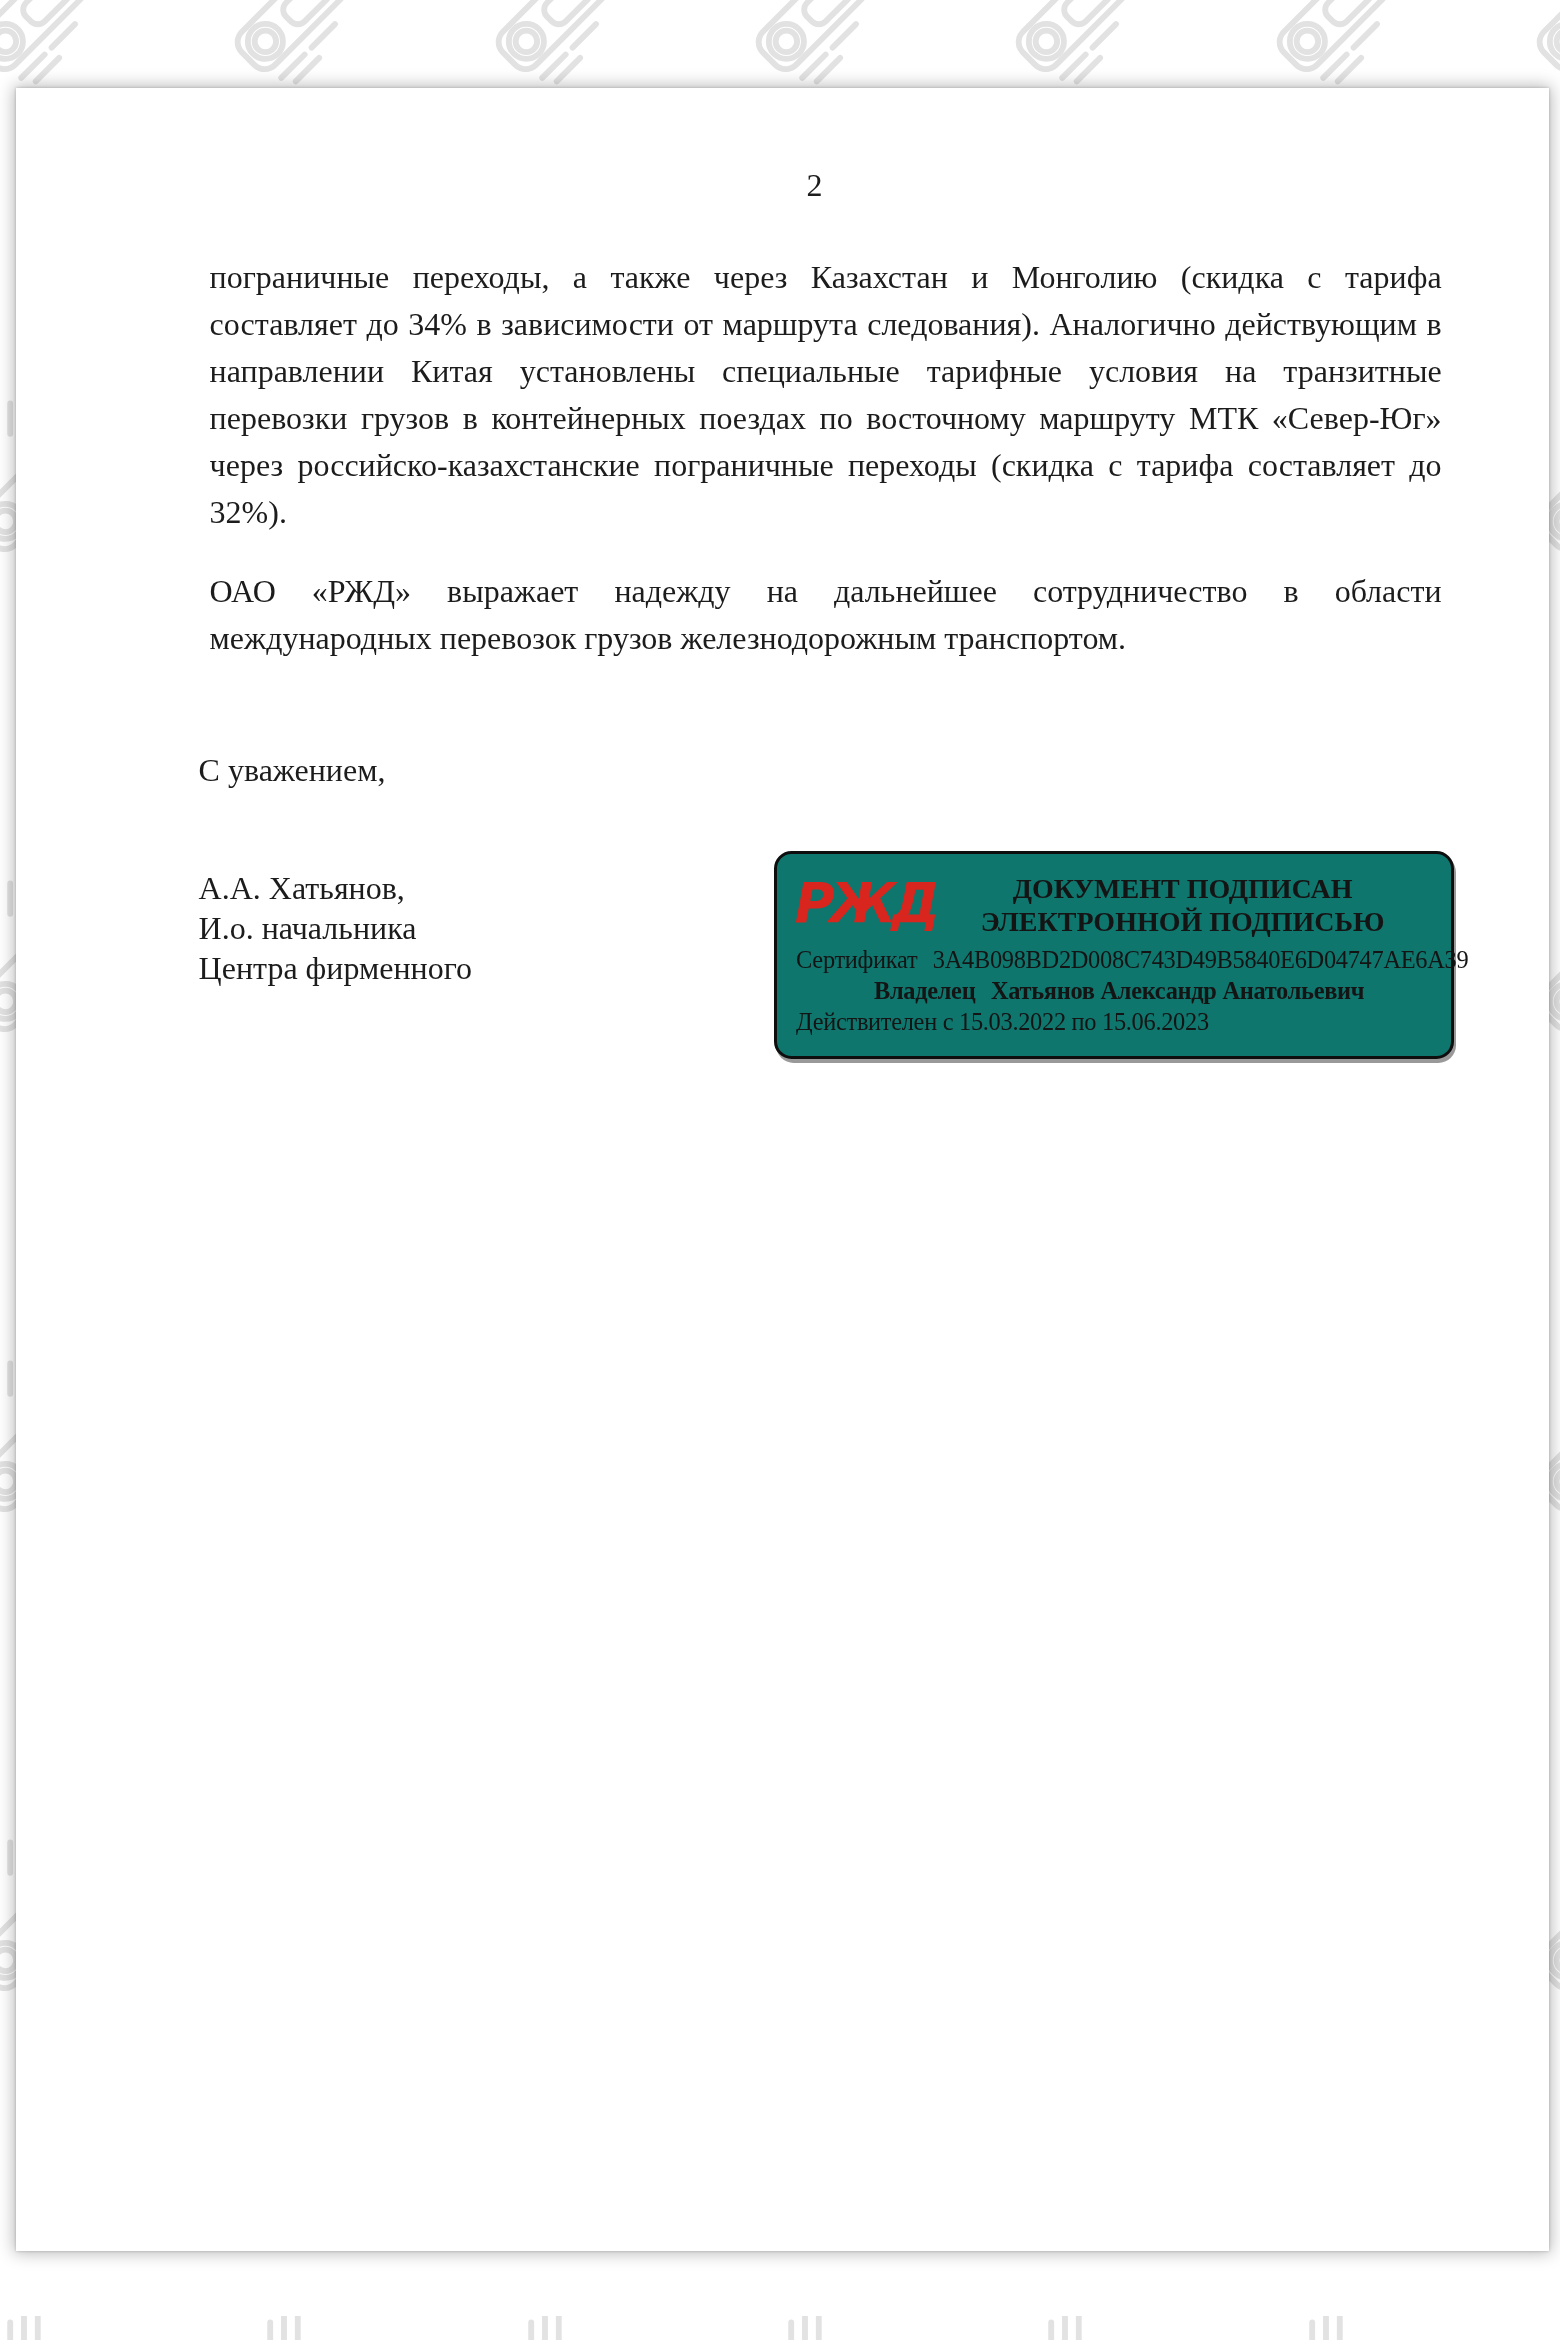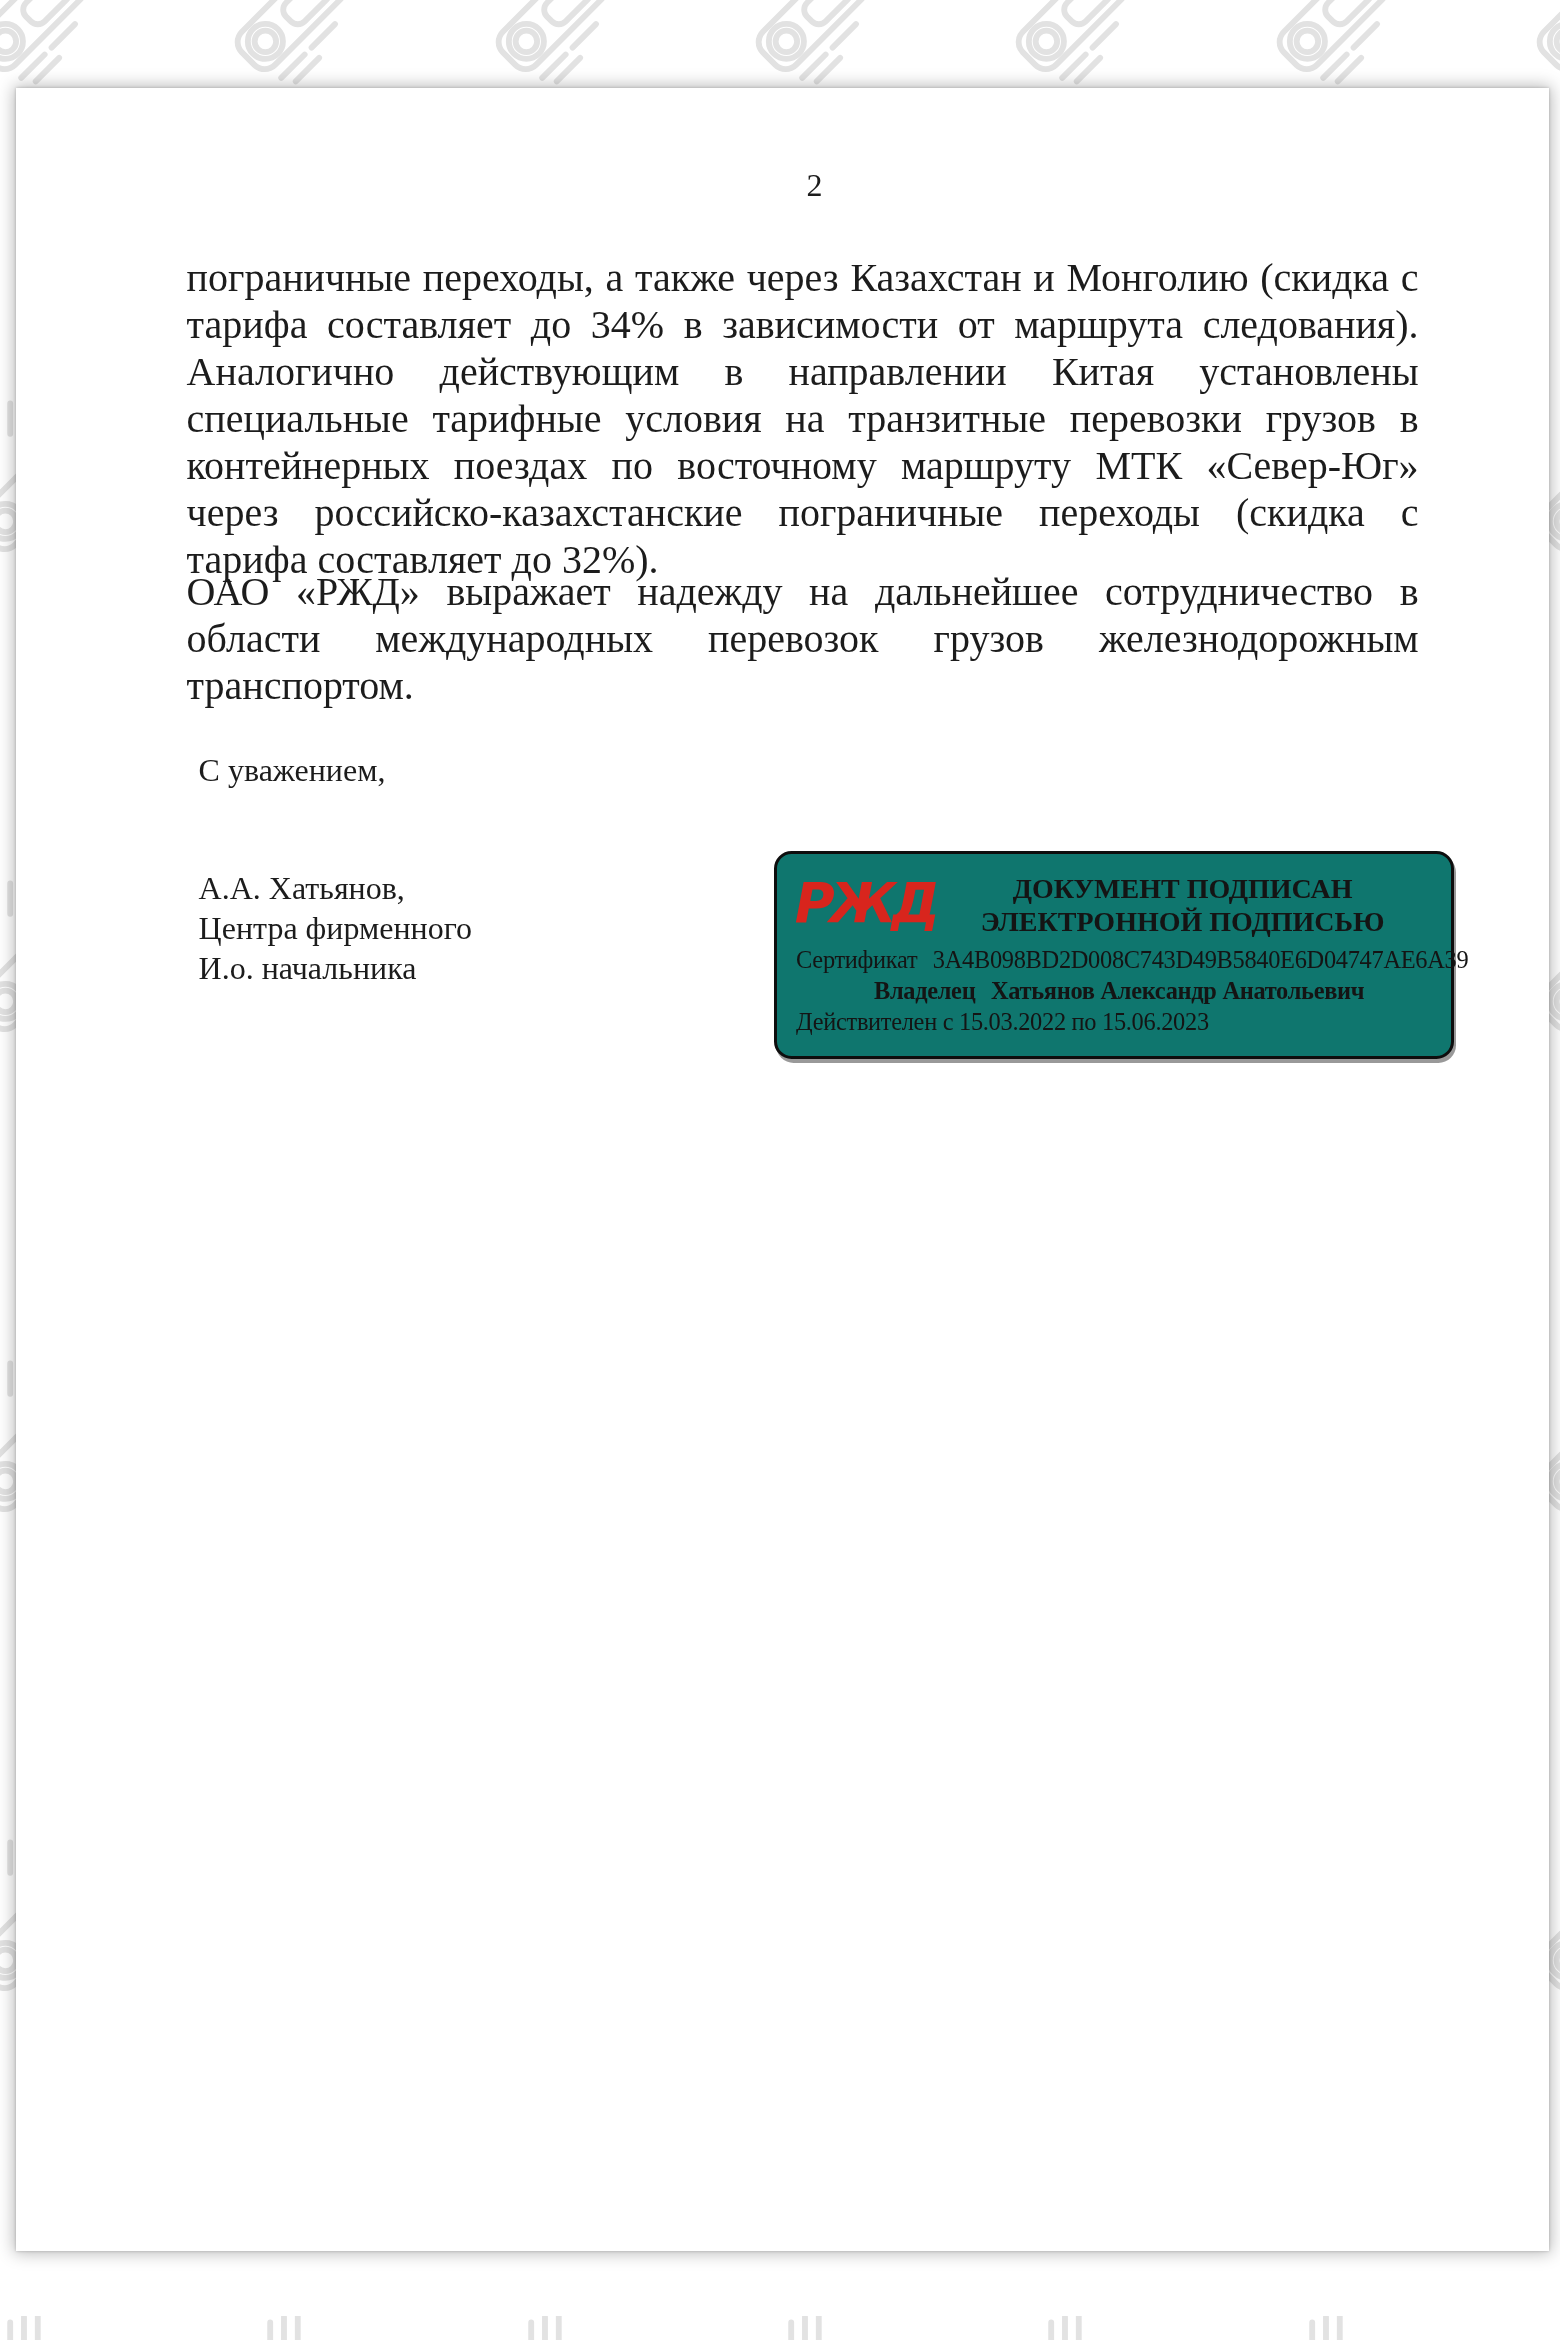--- a/index.html
+++ b/index.html
@@ -22,22 +22,22 @@
     width: 1533px; height: 2163px;
     background: #ffffff;
     box-shadow: 0 0 15.6px 2px rgba(0,0,0,0.28), 0 0 2.9px rgba(0,0,0,0.22);
     z-index: 1;
   }
   .page-number {
     position: absolute; left: 183px; top: 78px; width: 1232px;
     text-align: center; font-size: 32px; line-height: 39px;
   }
   .para {
-    position: absolute; left: 171px; width: 1232px;
-    font-size: 40px; line-height: 47px;
+    position: absolute; left: 194px; width: 1232px;
+    font-size: 32px; line-height: 47px;
     text-align: justify;
   }
   .para-1 { top: 166px; }
   .para-2 { top: 480px; }
   .closing { position: absolute; left: 183px; top: 659px; font-size: 32px; line-height: 47px; }
   .signature {
     position: absolute; left: 183px; top: 780px; width: 507px;
     font-size: 32px; line-height: 40px;
   }
   
@@ -802,22 +802,22 @@
     <div class="page-number">2</div>
 
     <div class="para para-1">пограничные переходы, а также через Казахстан и Монголию (скидка с тарифа составляет до 34% в зависимости от маршрута следования). Аналогично действующим в направлении Китая установлены специальные тарифные условия на транзитные перевозки грузов в контейнерных поездах по восточному маршруту МТК «Север-Юг» через российско-казахстанские пограничные переходы (скидка с тарифа составляет до 32%).</div>
 
     <div class="para para-2">ОАО «РЖД» выражает надежду на дальнейшее сотрудничество в области международных перевозок грузов железнодорожным транспортом.</div>
 
     <div class="closing">С уважением,</div>
 
     <div class="signature">
       <div>А.А. Хатьянов,</div>
+      <div>И.о. начальника</div>
       <div>Центра фирменного</div>
-      <div>И.о. начальника</div>
     </div>
 
     <div class="stamp">
       <svg class="stamp-logo" viewBox="0 0 150 76">
         <text x="75" y="58" text-anchor="middle" font-family="DejaVu Sans, sans-serif" font-size="56" font-weight="bold" font-style="italic" fill="#d8251d" letter-spacing="-5">РЖД</text>
       </svg>
       <div class="stamp-title">
         <div>ДОКУМЕНТ ПОДПИСАН</div>
         <div>ЭЛЕКТРОННОЙ ПОДПИСЬЮ</div>
       </div>

